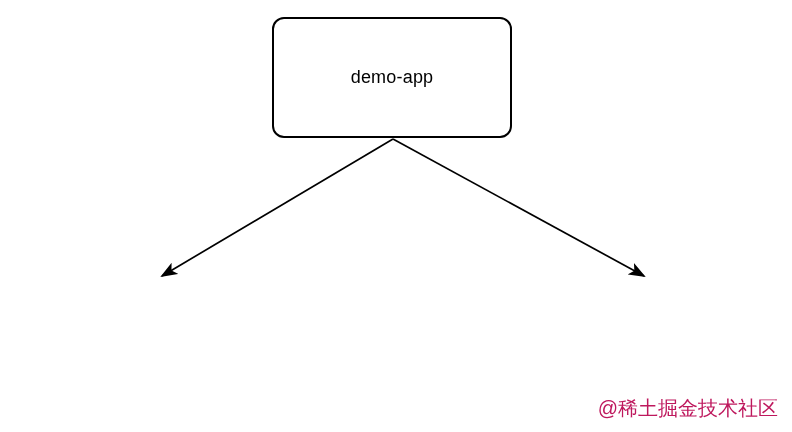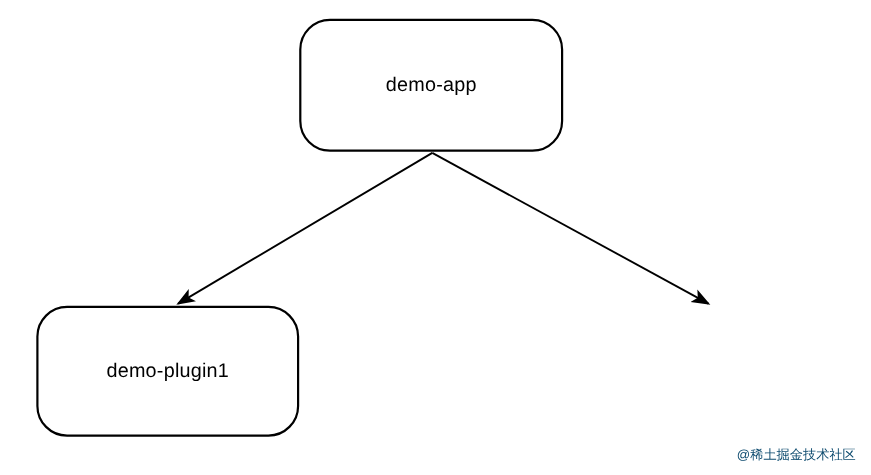--- a/index.html
+++ b/index.html
@@ -23,37 +23,37 @@
     top: 0;
     width: 792px;
     height: 432px;
     pointer-events: none;
   }
   .node {
     position: absolute;
     box-sizing: border-box;
     background: #ffffff;
     border: 2px solid #000000;
-    border-radius: 28px;
+    border-radius: 12px;
     display: flex;
     align-items: center;
     justify-content: center;
     font-size: 18px;
     color: #000000;
     letter-spacing: 0.2px;
   }
   .node-app     { left: 272px; top: 17px;  width: 240px; height: 121px; }
   .node-plugin1 { left: 33px;  top: 278px; width: 239px; height: 119px; }
   .node-plugin2 { left: 513px; top: 279px; width: 240px; height: 118px; }
   .watermark {
     position: absolute;
     right: 14px;
     bottom: 10px;
-    font-size: 12px;
-    color: #0c4a6e;
+    font-size: 20px;
+    color: #be185d;
     white-space: nowrap;
   }
 </style>
 </head>
 <body>
 
 <div class="canvas">
 
   <svg class="edge-layer" width="792" height="432" viewBox="0 0 792 432" xmlns="http://www.w3.org/2000/svg">
     <defs>
@@ -66,20 +66,17 @@
     </g>
     <g>
       <line x1="393" y1="139" x2="644" y2="276" stroke="#000000" stroke-width="1.7" marker-end="url(#arrowhead)"></line>
     </g>
   </svg>
 
   <div class="node node-app">
     <span>demo-app</span>
   </div>
 
-  <div class="node node-plugin1">
-    <span>demo-plugin1</span>
-  </div>
 
 
   <div class="watermark">@稀土掘金技术社区</div>
 
 </div>
 
 </body></html>

